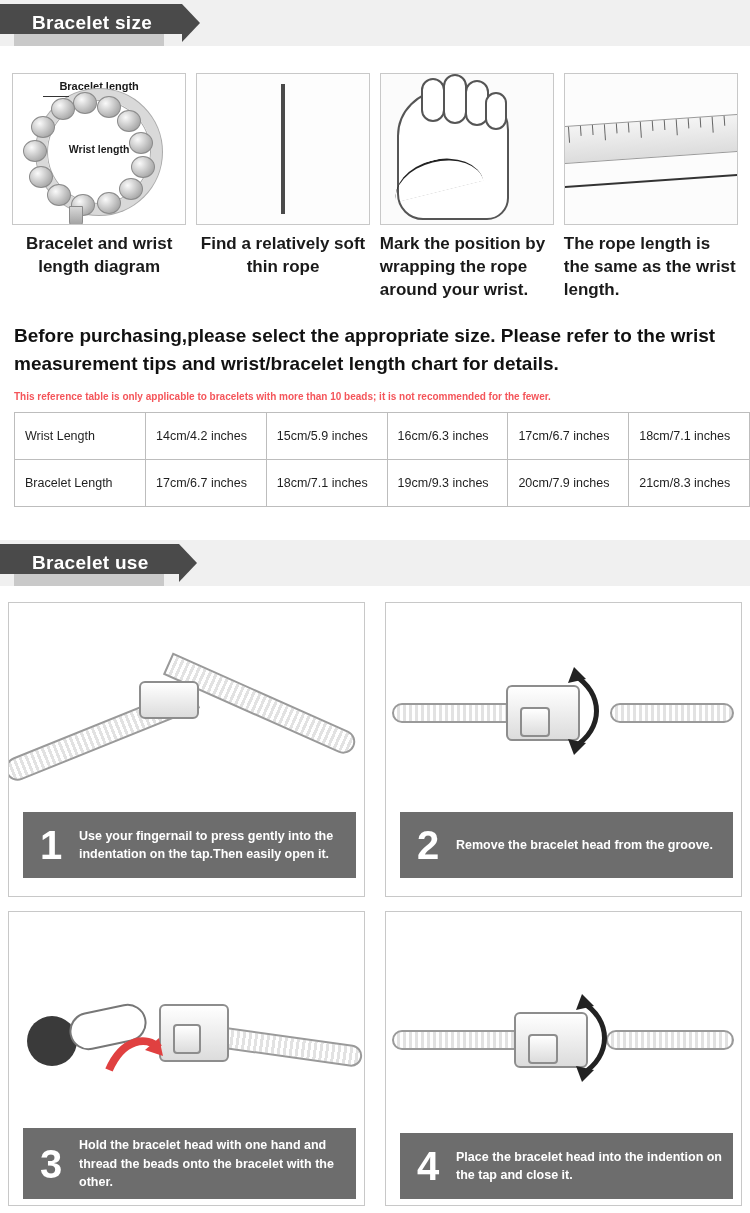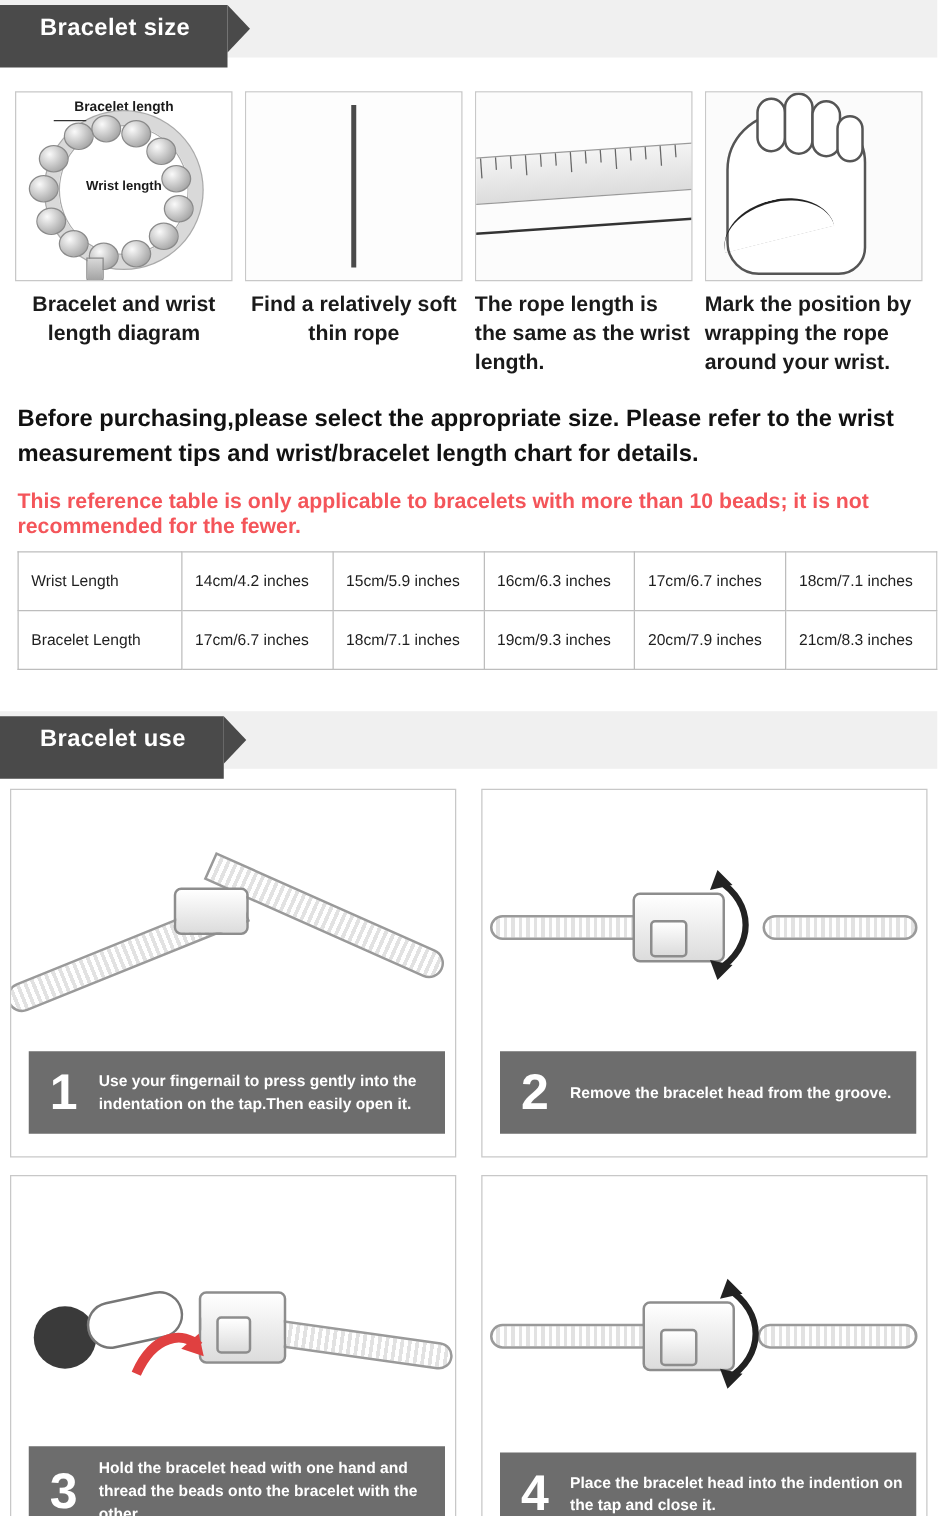--- a/index.html
+++ b/index.html
@@ -23,21 +23,21 @@
   
   .banner-wrap {
     position: relative;
     width: 750px;
     height: 46px;
     background: #f0f0f0;
   }
   .banner {
     position: relative;
     display: inline-block;
-    height: 50px;
+    height: 30px;
     background: #4a4a4a;
     color: #ffffff;
     font-size: 19px;
     font-weight: bold;
     line-height: 38px;
     padding: 0 30px 0 32px;
     margin-top: 4px;
     letter-spacing: .3px;
   }
   .banner::after {
@@ -205,21 +205,21 @@
 
   
   .lead {
     font-size: 19px;
     font-weight: bold;
     line-height: 1.5;
     margin: 20px 6px 0 6px;
     color: #111;
   }
   .note {
-    font-size: 17px;
+    font-size: 10px;
     font-weight: bold;
     color: #f4555a;
     margin: 12px 6px 0 6px;
   }
 
   
   table.size-table {
     margin: 10px 6px 0 6px;
     border-collapse: collapse;
     width: 736px;
@@ -331,53 +331,53 @@
       <div class="step-col">
         <div class="step-img">
           <div class="rope-bg"></div>
           <div class="rope"></div>
         </div>
         <div class="step-cap cap-center">Find a relatively soft thin rope</div>
       </div>
 
       <div class="step-col">
         <div class="step-img">
+          <div class="hand-bg"></div>
+          <div class="hand-shape"></div>
+          <div class="finger" style="left:40px; top:4px; width:20px; height:40px;"></div>
+          <div class="finger" style="left:62px; top:0px; width:20px; height:46px;"></div>
+          <div class="finger" style="left:84px; top:6px; width:20px; height:42px;"></div>
+          <div class="finger" style="left:104px; top:18px; width:18px; height:34px;"></div>
+          <div class="wrist-cord"></div>
+        </div>
+        <div class="step-cap">Mark the position by wrapping the rope around your wrist.</div>
+      </div>
+
+      <div class="step-col">
+        <div class="step-img">
           <div class="ruler-bg"></div>
           <div class="ruler">
             <div class="tick" style="left:8px;  height:16px;"></div>
             <div class="tick" style="left:20px; height:10px;"></div>
             <div class="tick" style="left:32px; height:10px;"></div>
             <div class="tick" style="left:44px; height:16px;"></div>
             <div class="tick" style="left:56px; height:10px;"></div>
             <div class="tick" style="left:68px; height:10px;"></div>
             <div class="tick" style="left:80px; height:16px;"></div>
             <div class="tick" style="left:92px; height:10px;"></div>
             <div class="tick" style="left:104px; height:10px;"></div>
             <div class="tick" style="left:116px; height:16px;"></div>
             <div class="tick" style="left:128px; height:10px;"></div>
             <div class="tick" style="left:140px; height:10px;"></div>
             <div class="tick" style="left:152px; height:16px;"></div>
             <div class="tick" style="left:164px; height:10px;"></div>
           </div>
           <div class="ruler-cord"></div>
         </div>
         <div class="step-cap">The rope length is the same as the wrist length.</div>
-      </div>
-
-      <div class="step-col">
-        <div class="step-img">
-          <div class="hand-bg"></div>
-          <div class="hand-shape"></div>
-          <div class="finger" style="left:40px; top:4px; width:20px; height:40px;"></div>
-          <div class="finger" style="left:62px; top:0px; width:20px; height:46px;"></div>
-          <div class="finger" style="left:84px; top:6px; width:20px; height:42px;"></div>
-          <div class="finger" style="left:104px; top:18px; width:18px; height:34px;"></div>
-          <div class="wrist-cord"></div>
-        </div>
-        <div class="step-cap">Mark the position by wrapping the rope around your wrist.</div>
       </div>
 
     </div>
 
     <div class="lead">Before purchasing,please select the appropriate size. Please refer to the wrist measurement tips and wrist/bracelet length chart for details.</div>
     <div class="note">This reference table is only applicable to bracelets with more than 10 beads; it is not recommended for the fewer.</div>
 
     <table class="size-table">
       <tbody>
         <tr>

